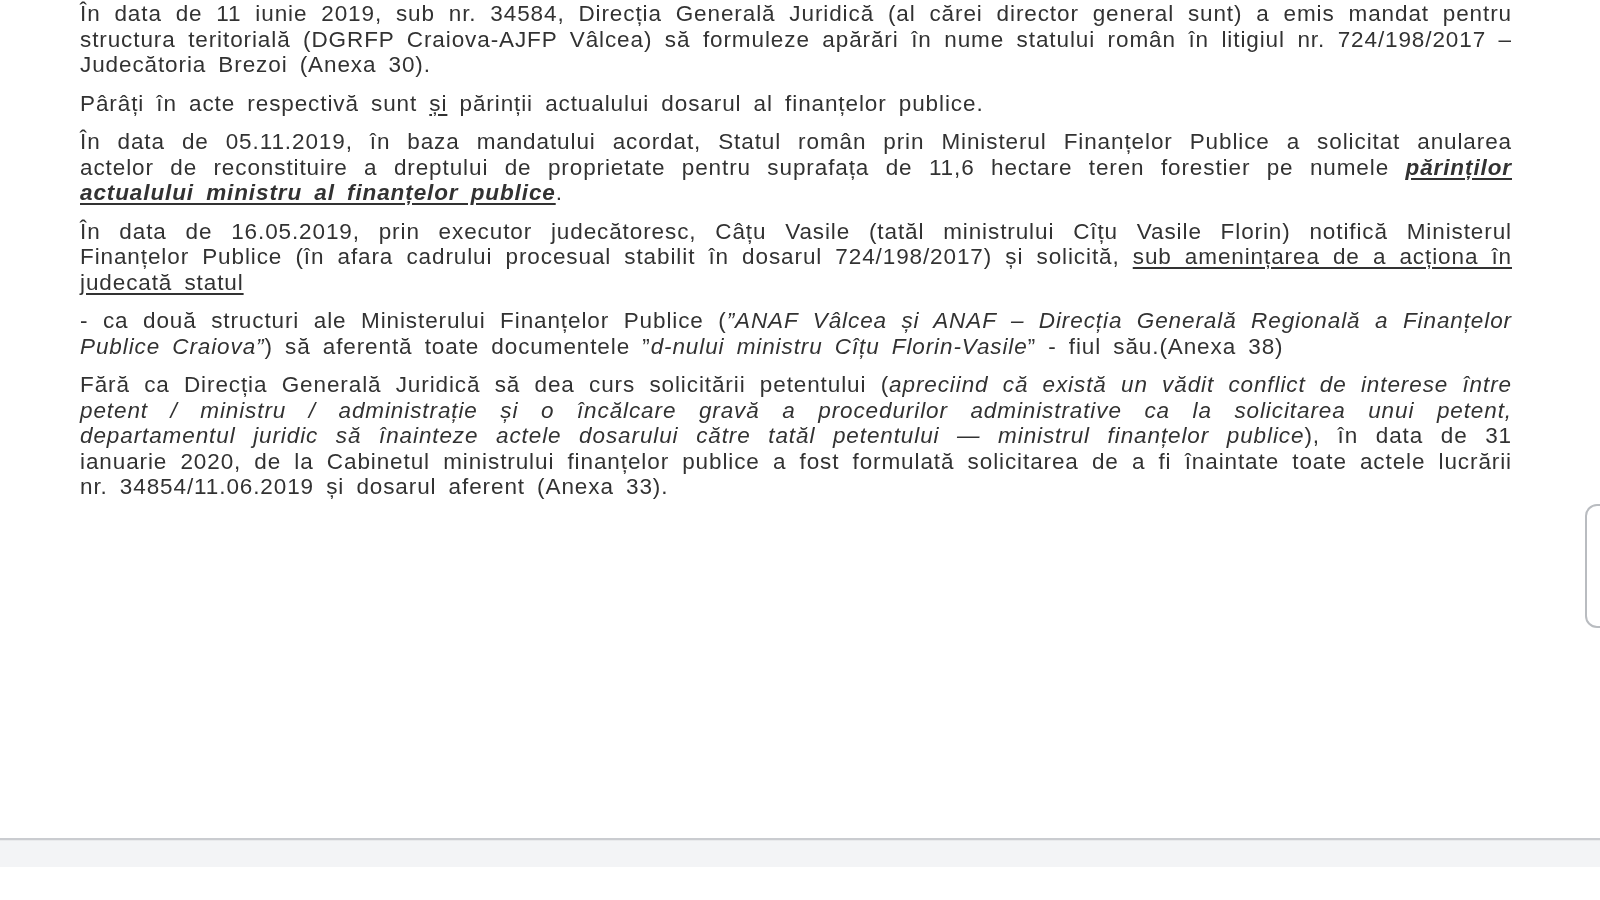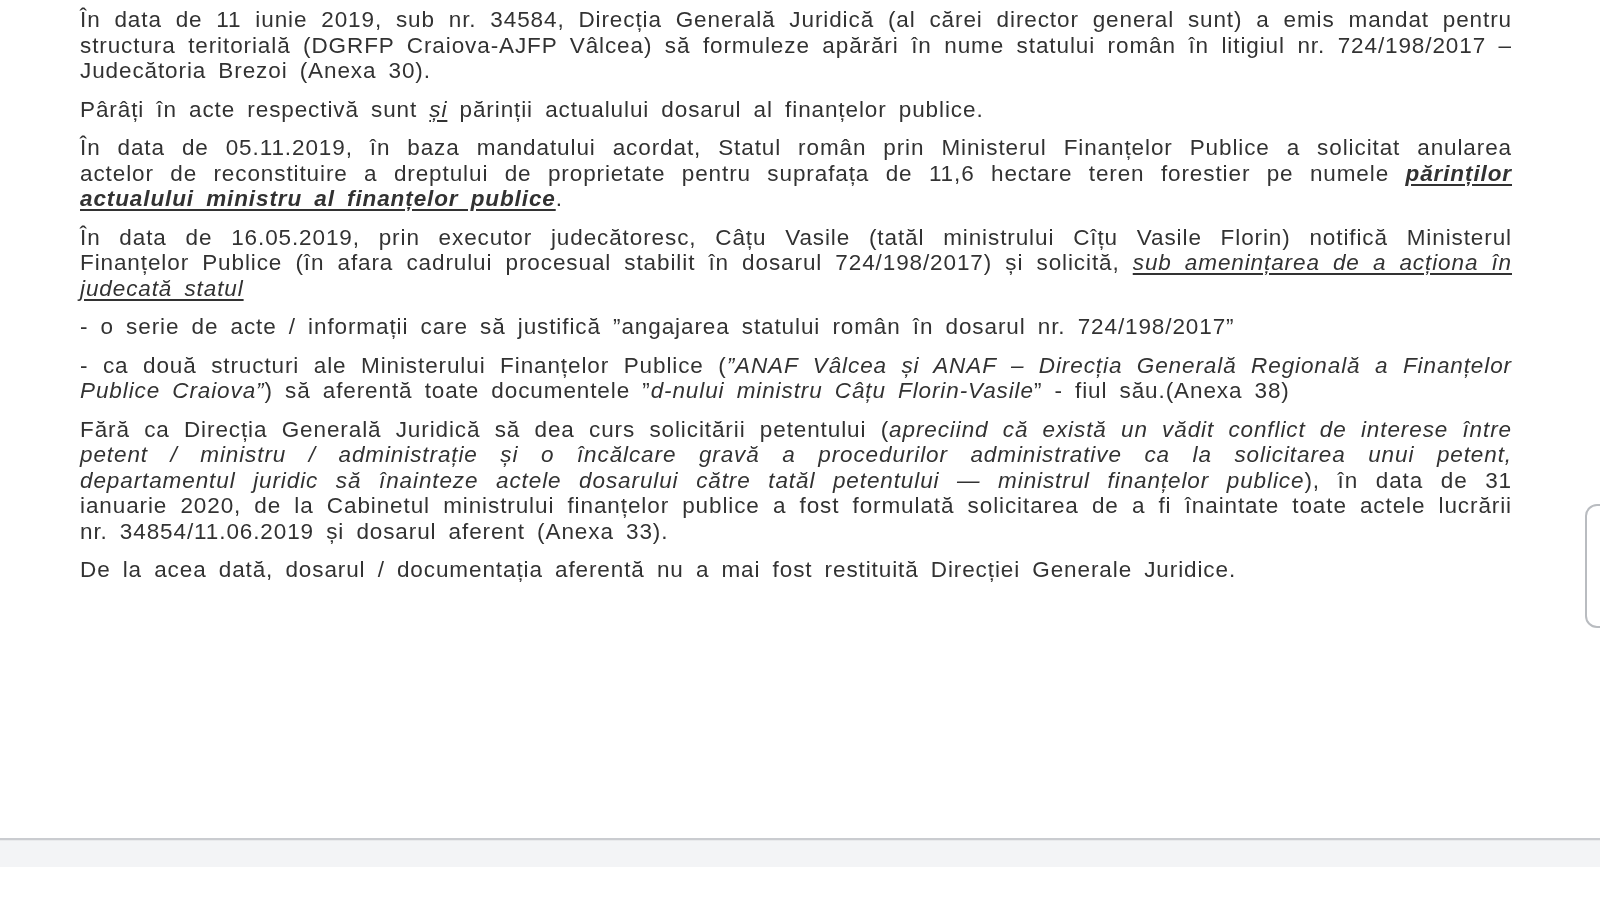--- a/index.html
+++ b/index.html
@@ -7,31 +7,31 @@
     --bar-fill:#f3f4f6;
     --bar-border:#caccd0;
     --handle-border:#b9bcc0;
     --handle-fill:#ffffff;
   }
   *{margin:0;padding:0;box-sizing:border-box;}
   html,body{width:1600px;height:900px;background:#ffffff;overflow:hidden;}
   body{font-family:"Liberation Sans",sans-serif;}
   .page{position:relative;width:1600px;height:900px;background:#ffffff;}
   .text-block{
-    position:absolute;left:80px;top:7px;width:1432px;
+    position:absolute;left:80px;top:1px;width:1432px;
     color:var(--text-color);
     font-size:22.5px;line-height:25.5px;
     letter-spacing:0.9px;word-spacing:5px;
   }
   .text-block p{
     margin:0 0 13px 0;
     text-align:justify;
   }
   .seg-i{font-style:italic;}
-  .seg-u{text-decoration:underline;text-underline-offset:3px;font-style:italic;}
+  .seg-u{text-decoration:underline;text-underline-offset:3px;}
   .seg-b{font-weight:700;}
   .bottom-bar{
     position:absolute;left:0;top:838px;width:1600px;height:29px;
     background:var(--bar-fill);
     border-top:2px solid var(--bar-border);
     box-shadow:0 1px 0 rgba(0,0,0,0.04) inset;
   }
   .side-handle{
     position:absolute;left:1585px;top:504px;width:40px;height:124px;
     background:var(--handle-fill);
@@ -41,20 +41,18 @@
 </style>
 </head>
 <body>
 
 <div class="page">
   <div class="text-block" id="text-block">
       <p><span>În data de 11 iunie 2019, sub nr. 34584, Direcția Generală Juridică (al cărei director general sunt) a emis mandat pentru structura teritorială (DGRFP Craiova-AJFP Vâlcea) să formuleze apărări în nume statului român în litigiul nr. 724/198/2017 – Judecătoria Brezoi (Anexa 30).</span></p>
       <p><span>Pârâți în acte respectivă sunt </span><span class="seg-u">și</span><span> părinții actualului dosarul al finanțelor publice.</span></p>
       <p><span>În data de 05.11.2019, în baza mandatului acordat, Statul român prin Ministerul Finanțelor Publice a solicitat anularea actelor de reconstituire a dreptului de proprietate pentru suprafața de 11,6 hectare teren forestier pe numele </span><span class="seg-b seg-i seg-u">părinților actualului ministru al finanțelor publice</span><span>.</span></p>
       <p><span>În data de 16.05.2019, prin executor judecătoresc, Câțu Vasile (tatăl ministrului Cîțu Vasile Florin) notifică Ministerul Finanțelor Publice (în afara cadrului procesual stabilit în dosarul 724/198/2017) și solicită, </span><span class="seg-u">sub amenințarea de a acționa în judecată statul</span></p>
-      <p><span>- o serie de acte / informații care să justifică ”angajarea statului român în dosarul nr. 724/198/2017”</span></p>
-      <p><span>- ca două structuri ale Ministerului Finanțelor Publice (</span><span class="seg-i">”ANAF Vâlcea și ANAF – Direcția Generală Regională a Finanțelor Publice Craiova”</span><span>) să aferentă toate documentele ”</span><span class="seg-i">d-nului ministru Câțu Florin-Vasile</span><span>” - fiul său.(Anexa 38)</span></p>
+      <p><span>- ca două structuri ale Ministerului Finanțelor Publice (</span><span class="seg-i">”ANAF Vâlcea și ANAF – Direcția Generală Regională a Finanțelor Publice Craiova”</span><span>) să aferentă toate documentele ”</span><span class="seg-i">d-nului ministru Cîțu Florin-Vasile</span><span>” - fiul său.(Anexa 38)</span></p>
       <p><span>Fără ca Direcția Generală Juridică să dea curs solicitării petentului (</span><span class="seg-i">apreciind că există un vădit conflict de interese între petent / ministru / administrație și o încălcare gravă a procedurilor administrative ca la solicitarea unui petent, departamentul juridic să înainteze actele dosarului către tatăl petentului — ministrul finanțelor publice</span><span>), în data de 31 ianuarie 2020, de la Cabinetul ministrului finanțelor publice a fost formulată solicitarea de a fi înaintate toate actele lucrării nr. 34854/11.06.2019 și dosarul aferent (Anexa 33).</span></p>
-      <p><span>De la acea dată, dosarul / documentația aferentă nu a mai fost restituită Direcției Generale Juridice.</span></p>
     </div>
   <div class="side-handle"></div>
   <div class="bottom-bar"></div>
 </div>
 
 </body></html>

